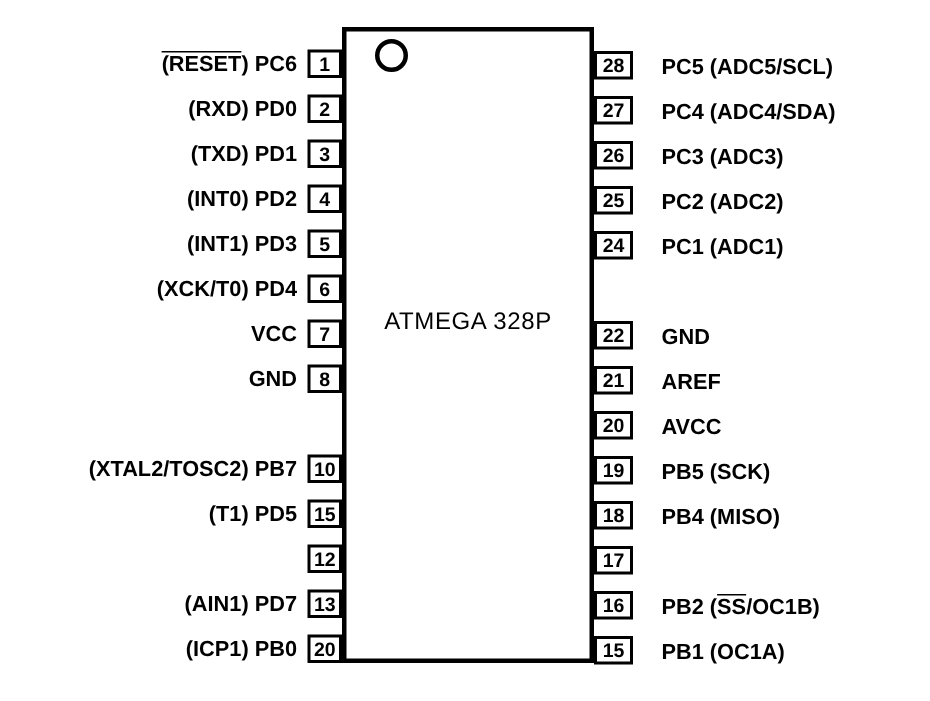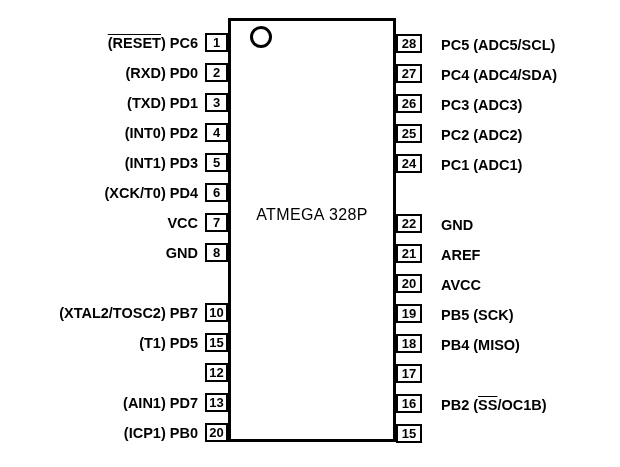--- a/index.html
+++ b/index.html
@@ -206,15 +206,16 @@
   </div>
   <div class="pin-row right" style="top:362px">
     <span class="pin-num">17</span>
   </div>
   <div class="pin-row right" style="top:392px">
     <span class="pin-num">16</span>
     <span class="pin-label">PB2 (<span class="ovl">SS</span>/OC1B)</span>
   </div>
   <div class="pin-row right" style="top:422px">
     <span class="pin-num">15</span>
+    <span class="pin-label">PB1 (OC1A)</span>
   </div>
 
 </div>
 
 </body></html>

